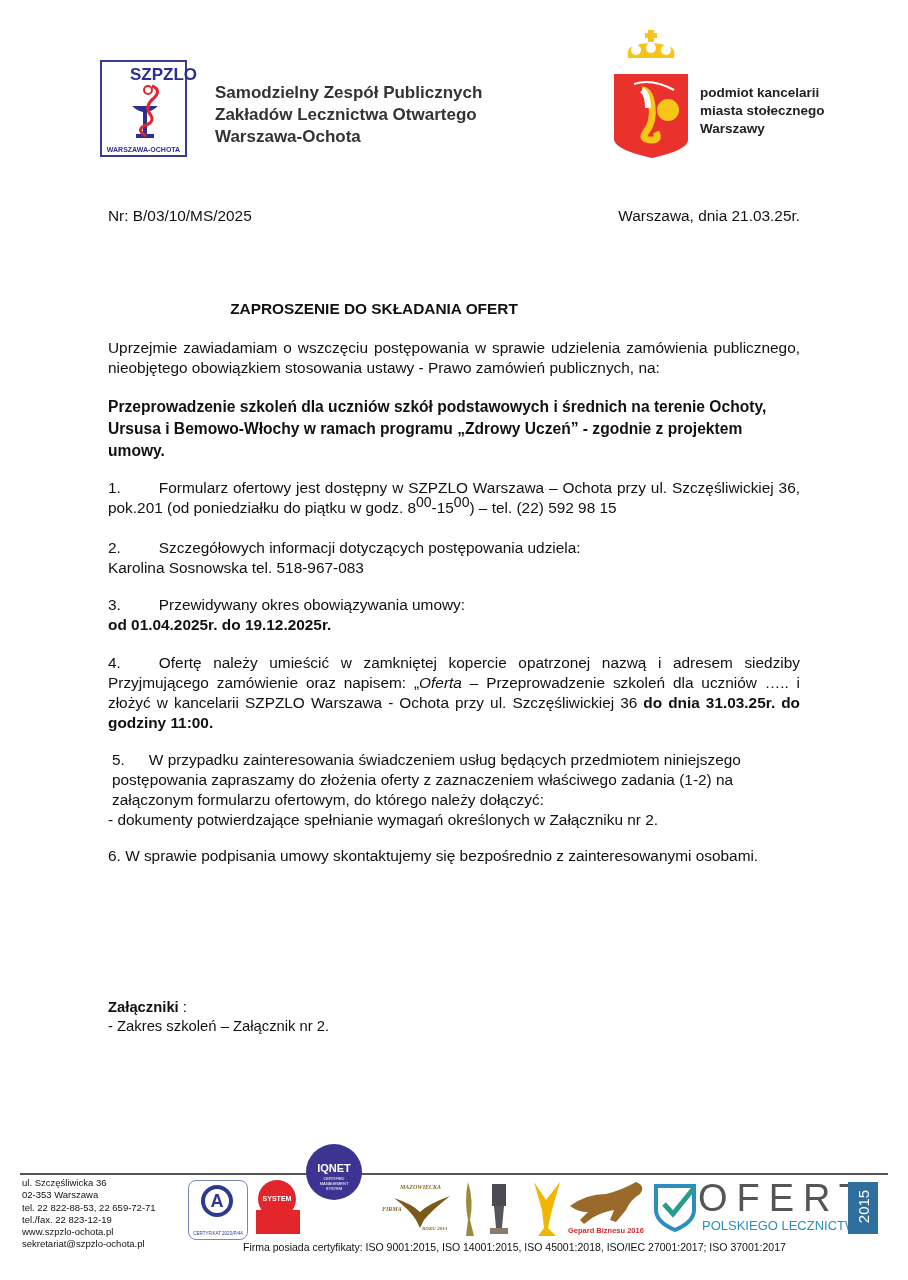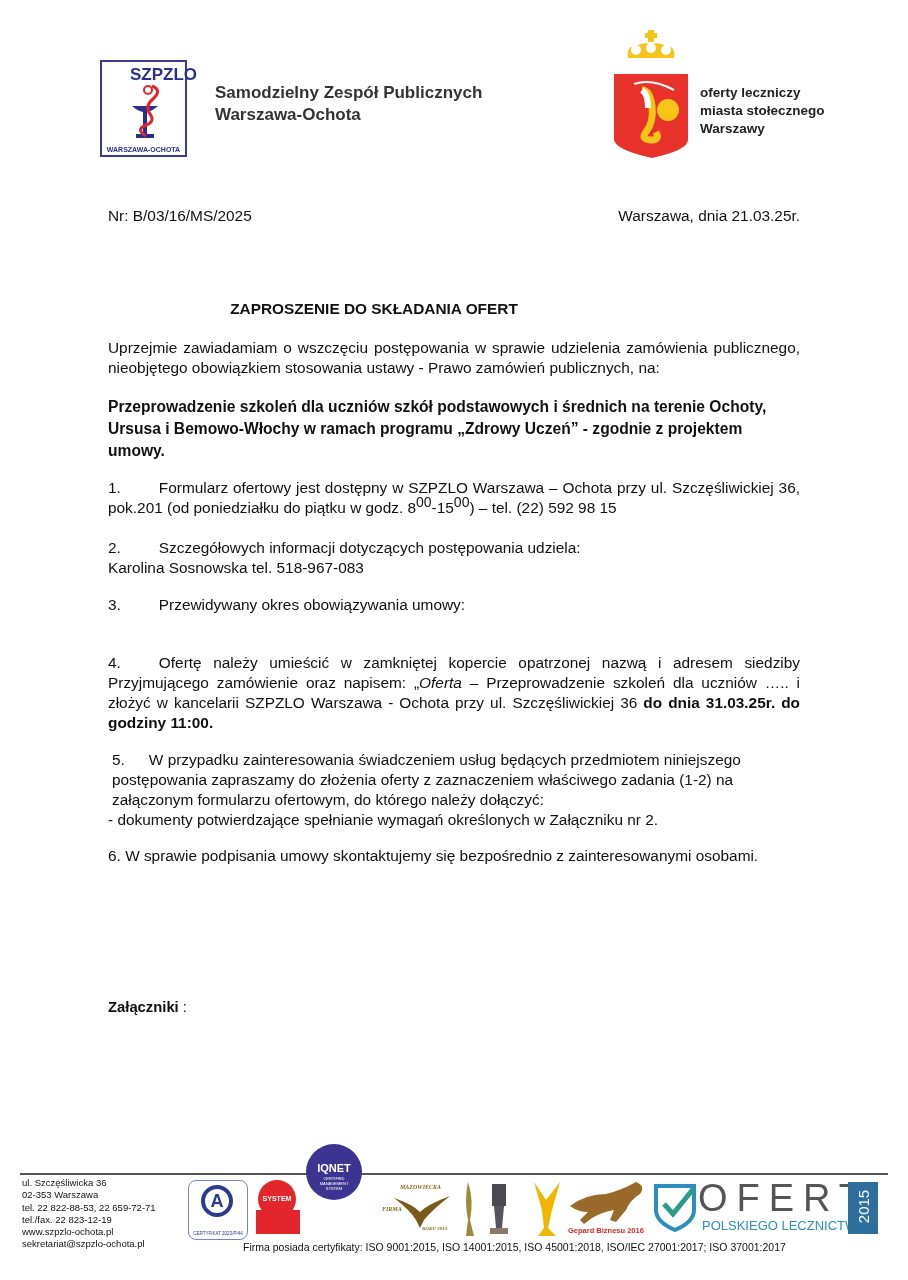--- a/index.html
+++ b/index.html
@@ -35,80 +35,83 @@
     <rect x="19" y="26" width="4" height="24" fill="#2b2f8f"></rect>
     <rect x="12" y="50" width="18" height="4" fill="#2b2f8f"></rect>
     <path d="M28 2 Q38 6 30 14 Q20 22 26 30 Q32 38 20 42 Q12 46 22 52" stroke="#e3262b" stroke-width="3" fill="none"></path>
     <circle cx="24" cy="6" r="4" fill="none" stroke="#e3262b" stroke-width="2"></circle>
   </svg>
   <div class="logo-sub">WARSZAWA-OCHOTA</div>
 </div>
 
 <div class="abs org-name">
   <div>Samodzielny Zespół Publicznych</div>
+  <div>Zakładów Lecznictwa Otwartego</div>
   <div>Warszawa-Ochota</div>
 </div>
 
 <svg class="abs crest" viewBox="0 0 80 132">
   <rect x="36" y="2" width="6" height="12" fill="#f5c518"></rect>
   <rect x="33" y="5" width="12" height="5" fill="#f5c518"></rect>
   <path d="M16 30 Q14 18 24 18 Q30 14 39 16 Q48 14 54 18 Q64 18 62 30 Z" fill="#f5c518"></path>
   <circle cx="24" cy="22" r="5" fill="#fff"></circle>
     <circle cx="39" cy="20" r="5" fill="#fff"></circle>
     <circle cx="54" cy="22" r="5" fill="#fff"></circle>
   <path d="M2 46 L76 46 L76 112 Q76 122 40 130 Q4 122 2 112 Z" fill="#e8322b"></path>
   <path d="M22 56 Q40 50 62 62" stroke="#fff" stroke-width="2" fill="none"></path>
   <circle cx="56" cy="82" r="11" fill="#f5c518"></circle>
   <path d="M30 62 Q38 62 40 78 Q42 94 34 104 Q28 112 40 112 Q48 112 44 104" stroke="#f5c518" stroke-width="7" fill="none"></path>
   <path d="M30 62 Q36 66 36 80" stroke="#fff" stroke-width="6" fill="none"></path>
 </svg>
 <div class="abs crest-text">
-  <div>oferty leczniczy</div>
+  <div>podmiot kancelarii</div>
   <div>miasta stołecznego</div>
   <div>Warszawy</div>
 </div>
 
-<div class="abs txt ref">Nr: B/03/16/MS/2025</div>
+<div class="abs txt ref">Nr: B/03/10/MS/2025</div>
 <div class="abs txt date">Warszawa, dnia 21.03.25r.</div>
 
 <div class="abs title">ZAPROSZENIE DO SKŁADANIA OFERT</div>
 
 <div class="abs txt block justify" style="top:338px;">Uprzejmie zawiadamiam o wszczęciu postępowania w sprawie udzielenia zamówienia publicznego, nieobjętego obowiązkiem stosowania ustawy - Prawo zamówień publicznych, na:</div>
 <div class="abs block b" style="top:396px;font-size:15.6px;line-height:22px;">Przeprowadzenie szkoleń dla uczniów szkół podstawowych i średnich na terenie Ochoty, Ursusa i Bemowo-Włochy w ramach programu „Zdrowy Uczeń” - zgodnie z projektem umowy.</div>
 
 <div class="abs txt block justify" style="top:478px;">
   <span>1.</span><span style="display:inline-block;width:38px;"></span><span>Formularz ofertowy jest dostępny w SZPZLO Warszawa – Ochota przy ul. Szczęśliwickiej 36, pok.201  (od poniedziałku do piątku w godz. 8</span><span class="sub0">00</span><span>-15</span><span class="sub0">00</span><span>) – tel. (22) 592 98 15</span>
 </div>
 
 <div class="abs txt block" style="top:538px;">
   <div><span>2.</span><span style="display:inline-block;width:38px;"></span><span>Szczegółowych informacji dotyczących postępowania udziela:</span></div>
   <div>Karolina Sosnowska tel. 518-967-083</div>
 </div>
 
 <div class="abs txt block" style="top:595px;">
   <div><span>3.</span><span style="display:inline-block;width:38px;"></span><span>Przewidywany okres obowiązywania umowy:</span></div>
+  <div class="b">od 01.04.2025r. do 19.12.2025r.</div>
 </div>
 
 <div class="abs txt block justify" style="top:653px;">
   <span>4.</span><span style="display:inline-block;width:38px;"></span><span>Ofertę należy umieścić w zamkniętej kopercie opatrzonej nazwą i adresem siedziby  Przyjmującego zamówienie oraz napisem: „</span><span class="i">Oferta</span><span> – Przeprowadzenie szkoleń dla uczniów ….. i złożyć w kancelarii SZPZLO Warszawa - Ochota przy ul. Szczęśliwickiej 36 </span><span class="b">do dnia 31.03.25r. do godziny 11:00.</span>
 </div>
 
 <div class="abs txt block" style="top:750px;">
   <div style="padding-left:4px;"><span>5.</span><span style="display:inline-block;width:24px;"></span><span>W przypadku zainteresowania świadczeniem usług będących przedmiotem niniejszego</span></div>
   <div style="padding-left:4px;">postępowania zapraszamy do złożenia oferty z zaznaczeniem właściwego zadania (1-2)  na</div>
   <div style="padding-left:4px;">załączonym formularzu ofertowym, do którego należy dołączyć:</div>
   <div>-  dokumenty potwierdzające spełnianie wymagań określonych w Załączniku nr 2.</div>
 </div>
 
 <div class="abs txt block justify" style="top:846px;">
   <span>6.</span> <span>W sprawie podpisania umowy skontaktujemy się bezpośrednio z zainteresowanymi osobami.</span>
 </div>
 
 <div class="abs block" style="top:998px;font-size:14.8px;line-height:19px;">
   <div><span class="b">Załączniki</span><span> :</span></div>
+  <div>- Zakres szkoleń – Załącznik nr 2.</div>
 </div>
 
 <div class="abs footer-line"></div>
 <div class="abs addr">
   <div>ul. Szczęśliwicka 36</div>
   <div>02-353 Warszawa</div>
   <div>tel. 22 822-88-53, 22 659-72-71</div>
   <div>tel./fax. 22 823-12-19</div>
   <div>www.szpzlo-ochota.pl</div>
   <div>sekretariat@szpzlo-ochota.pl</div>

